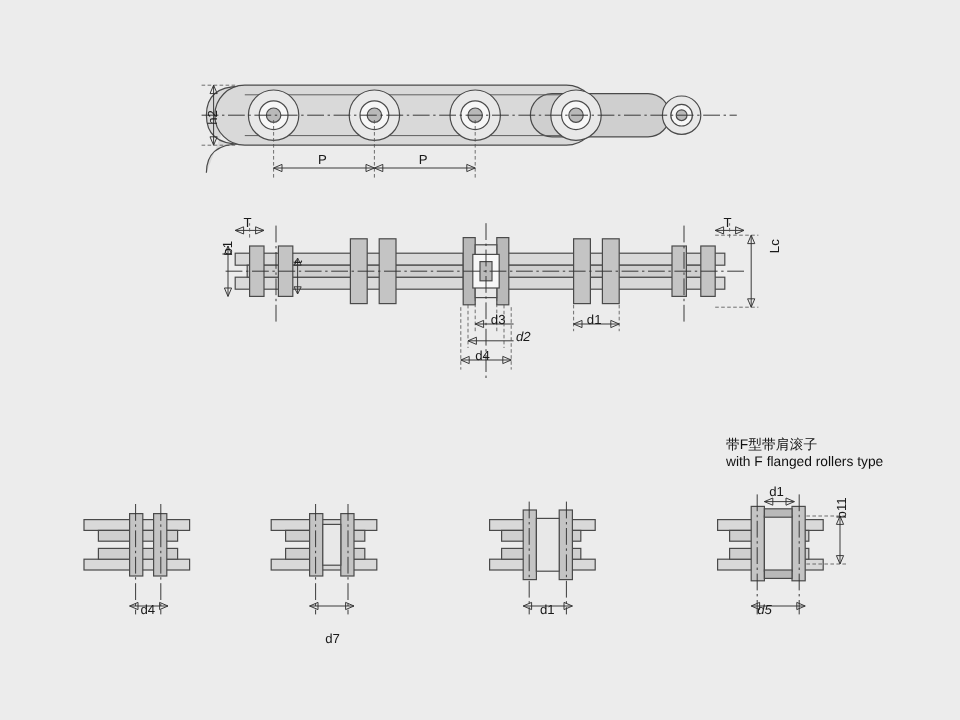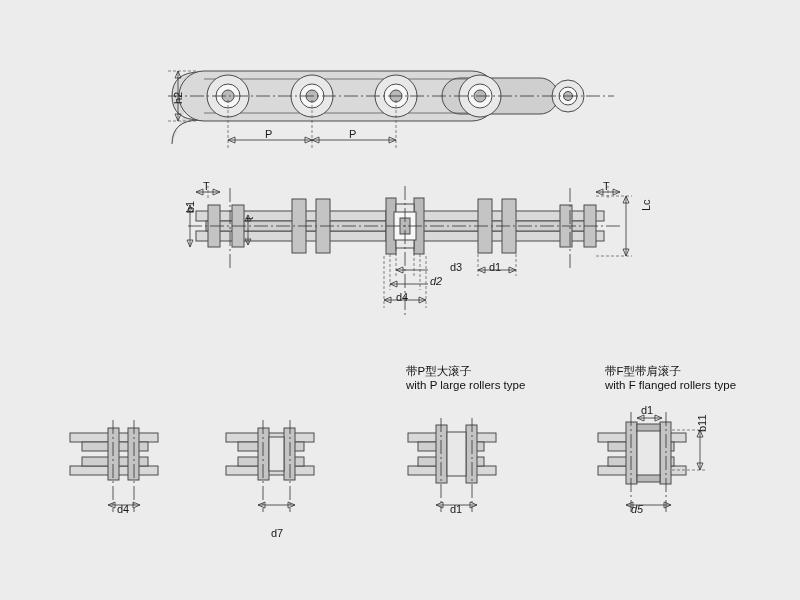--- a/index.html
+++ b/index.html
@@ -251,29 +251,25 @@
 <span class="lbl vert" style="left:172px;top:104px;">h2</span>
 <span class="lbl" style="left:265px;top:128px;">P</span>
 <span class="lbl" style="left:349px;top:128px;">P</span>
 
 <span class="lbl" style="left:203px;top:180px;">T</span>
 <span class="lbl" style="left:603px;top:180px;">T</span>
 <span class="lbl vert" style="left:184px;top:213px;">b1</span>
 <span class="lbl vert" style="left:243px;top:220px;">t</span>
 <span class="lbl vert" style="left:640px;top:211px;">Lc</span>
 
-<span class="lbl" style="left:450px;top:261px;">d3</span>
+<span class="lbl" style="left:409px;top:261px;">d3</span>
 <span class="lbl" style="left:430px;top:275px;font-style:italic;">d2</span>
 <span class="lbl" style="left:396px;top:291px;">d4</span>
 <span class="lbl" style="left:489px;top:261px;">d1</span>
 
-<div class="cap" style="left:406px;top:364px;">
-  <div>带P型大滚子</div>
-  <div>with P large rollers type</div>
-</div>
 <div class="cap" style="left:605px;top:364px;">
   <div>带F型带肩滚子</div>
   <div>with F flanged rollers type</div>
 </div>
 
 <span class="lbl" style="left:117px;top:503px;">d4</span>
 <span class="lbl" style="left:271px;top:527px;">d7</span>
 <span class="lbl" style="left:450px;top:503px;">d1</span>
 <span class="lbl" style="left:641px;top:404px;">d1</span>
 <span class="lbl vert" style="left:696px;top:432px;">b11</span>

